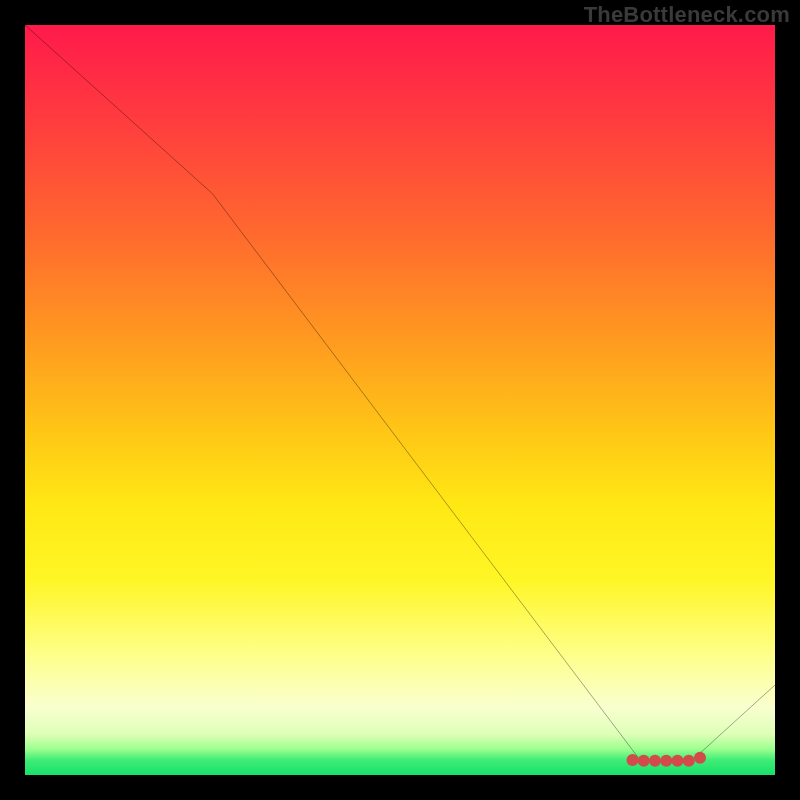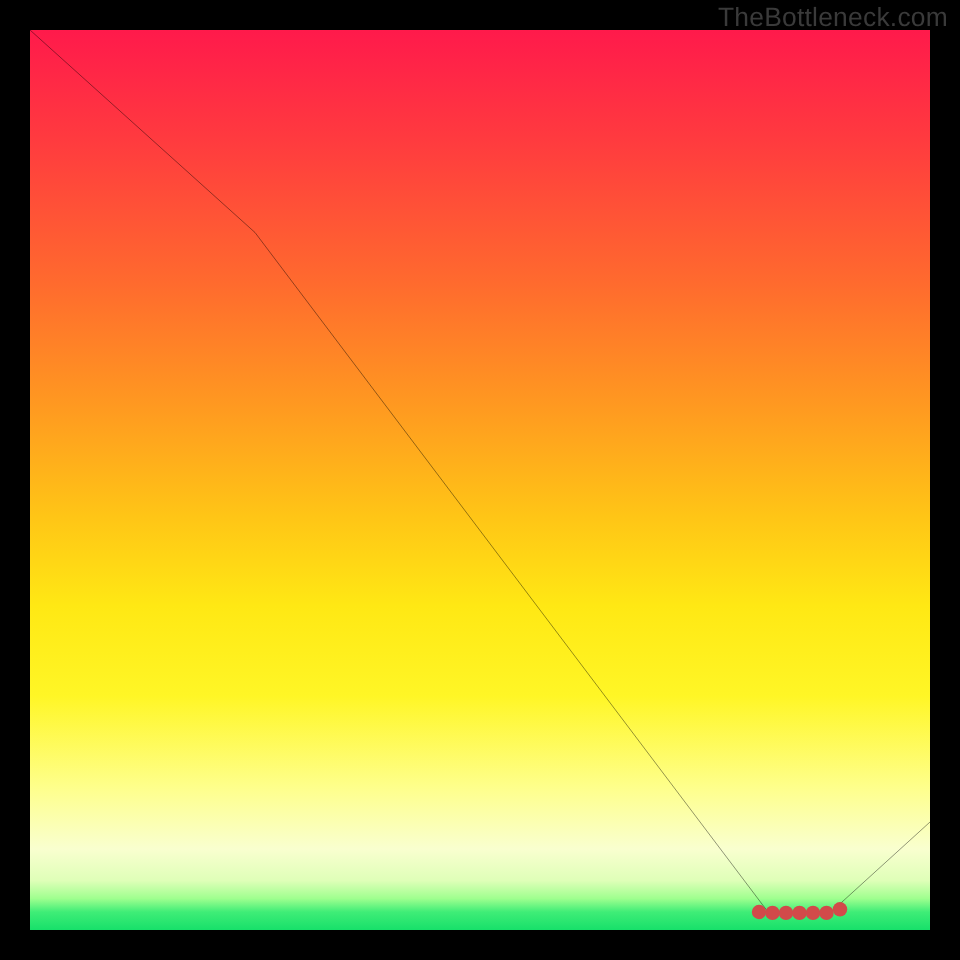--- a/index.html
+++ b/index.html
@@ -16,21 +16,21 @@
     width: 800px;
     height: 800px;
     background: #000;
   }
   .watermark {
     position: absolute;
     top: 2px;
     right: 10px;
     color: #3a3a3a;
     font-size: 22px;
-    font-weight: normal;
+    font-weight: bold;
     z-index: 10;
     letter-spacing: 0.2px;
   }
   .plot {
     position: absolute;
     left: 25px;
     top: 25px;
     width: 750px;
     height: 750px;
   }

